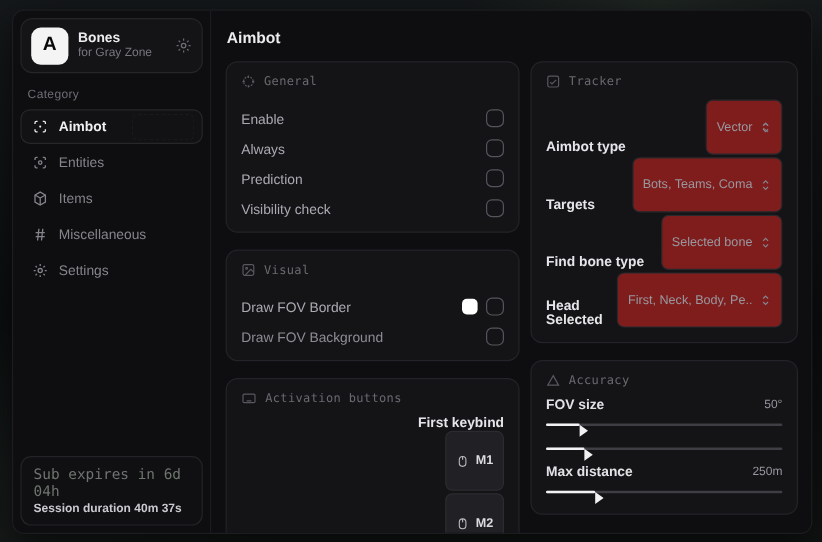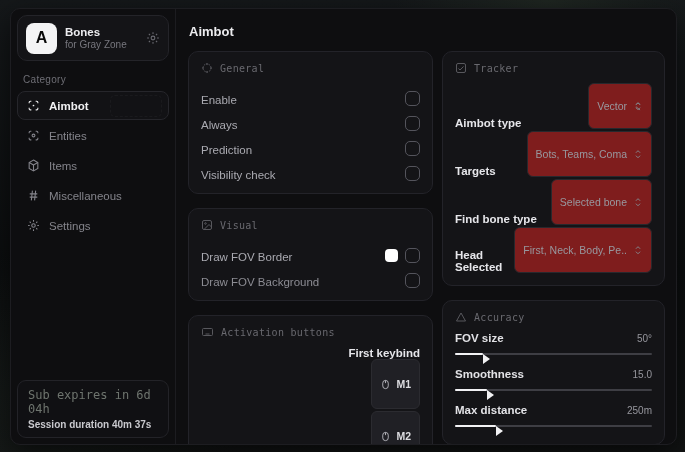--- a/index.html
+++ b/index.html
@@ -92,21 +92,21 @@
   .chip .chev { display:flex; color:#84848b; }
   .keychip {
     display:flex; align-items:center; gap:5px;
     background:#202025; border:1px solid #2b2b30; border-radius:6px;
     padding:18px 8px; font-size:10.5px; color:#dcdce0; font-weight:bold; cursor:pointer;
   }
   .keychip .micon { display:flex; color:#b9b9bf; }
   
   .slider-row { margin-top:8px; }
   .slider-row:first-of-type { margin-top:0; }
-  .sl-top { display:flex; justify-content:space-between; align-items:center; }
+  .sl-top { display:flex; justify-content:space-between; }
   .sl-label { color:#e2e2e6; font-size:11.5px; font-weight:bold; }
   .sl-value { color:#96969d; font-size:10px; }
   .track { position:relative; height:12px; margin-top:4px; cursor:pointer; }
   .track::before { content:""; position:absolute; left:0; right:0; top:5px; height:2px; background:#3e3e44; border-radius:2px; }
   .fill { position:absolute; left:0; top:5px; height:2px; background:#f2f2f4; border-radius:2px; }
   .thumb {
     position:absolute; top:1px; right:-7px; width:0; height:0;
     border-top:5px solid transparent; border-bottom:5px solid transparent;
     border-left:7px solid #f2f2f4;
   }
@@ -360,24 +360,20 @@
               <span class="sl-value">50°</span>
             </div>
             <div class="track">
               <div class="fill" style="width: 14%;">
                   <span class="thumb"></span>
                 </div>
             </div>
           </div>
 
           <div class="slider-row">
-            <div class="sl-top">
-              <span class="sl-label">Smoothness</span>
-              <span class="sl-value">15.0</span>
-            </div>
             <div class="track">
               <div class="fill" style="width: 16%;">
                   <span class="thumb"></span>
                 </div>
             </div>
           </div>
 
           <div class="slider-row">
             <div class="sl-top">
               <span class="sl-label">Max distance</span>

